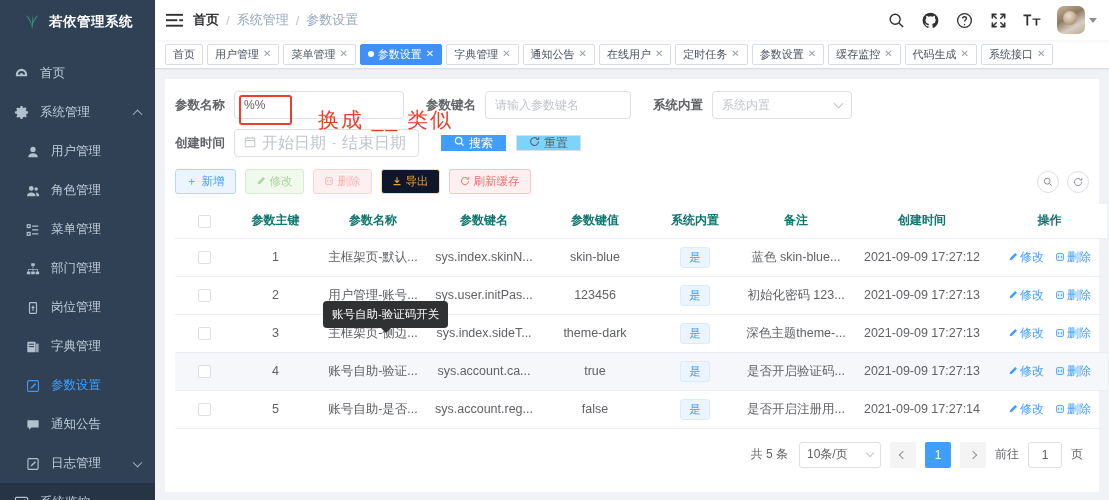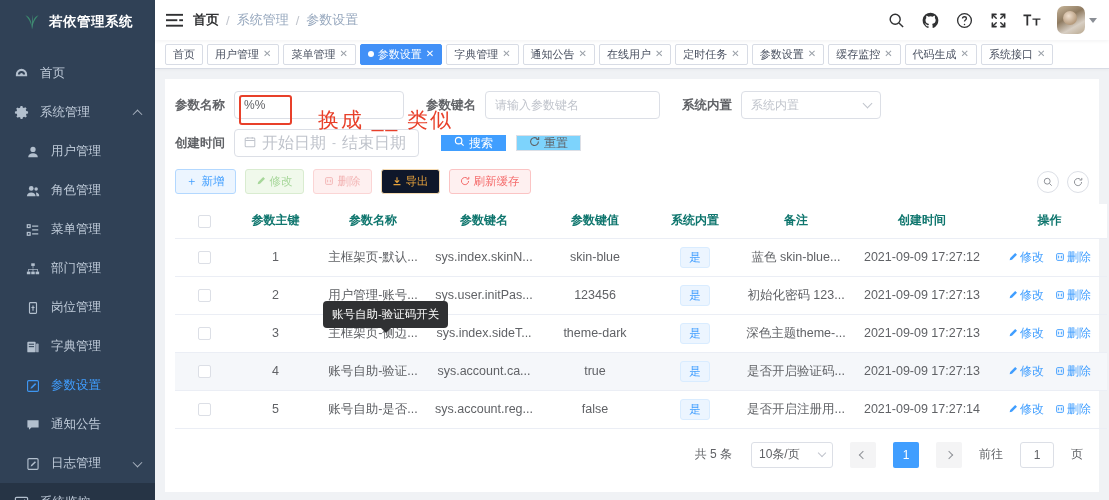--- a/index.html
+++ b/index.html
@@ -100,21 +100,21 @@
 
   .filter-row { display: flex; align-items: center; flex-wrap: nowrap; gap: 0; margin-bottom: 10px; }
   .fld { display: flex; align-items: center; margin-right: 22px; }
   .fld-label { font-size: 12.5px; color: #606266; font-weight: bold; margin-right: 9px; white-space: nowrap; }
   .inp {
     height: 28px; border: 1px solid #dcdfe6; border-radius: 4px; background: #fff;
     display: flex; align-items: center; padding: 0 9px; font-size: 12px; color: #606266;
   }
   .inp.ph { color: #c0c4cc; }
   .inp-name { width: 170px; }
-  .inp-key  { width: 175px; text-align: center; }
+  .inp-key  { width: 146px; text-align: center; }
   .inp-sel  { width: 140px; justify-content: space-between; }
   .inp-date { width: 185px; gap: 6px; }
   .date-ph { color: #c0c4cc; font-size: 16px; }
   .date-dash { color: #c0c4cc; }
   .sel-caret { width: 7px; height: 7px; border-right: 1.3px solid #c0c4cc; border-bottom: 1.3px solid #c0c4cc; transform: translateY(-2px) rotate(45deg); }
 
   .redbox {
     position: absolute; border: 2px solid #e8402a; border-radius: 3px;
     left: 64px; top: 4px; width: 53px; height: 30px; pointer-events: none;
   }
@@ -166,21 +166,21 @@
 
   .tooltip {
     position: absolute; background: #303133; color: #fff; font-size: 11.5px;
     padding: 6px 9px; border-radius: 4px; white-space: nowrap; z-index: 20;
   }
   .tooltip:after {
     content: ""; position: absolute; left: 50%; bottom: -5px; transform: translateX(-50%);
     border-left: 5px solid transparent; border-right: 5px solid transparent; border-top: 5px solid #303133;
   }
 
-  .pager { display: flex; align-items: center; justify-content: flex-end; gap: 17px; padding: 13px 6px 0 0; font-size: 12px; color: #606266; }
+  .pager { display: flex; align-items: center; justify-content: flex-end; gap: 9px; padding: 13px 6px 0 0; font-size: 12px; color: #606266; }
   .pg-total { margin-right: 2px; }
   .pg-size { height: 26px; min-width: 82px; border: 1px solid #dcdfe6; border-radius: 3px; display: flex; align-items: center; justify-content: space-between; padding: 0 7px; color: #606266; background:#fff;}
   .pg-btn { width: 26px; height: 26px; display: flex; align-items: center; justify-content: center; border-radius: 2px; background: #f4f4f5; color: #c0c4cc; font-size: 11px; cursor: pointer;}
   .pg-num { width: 26px; height: 26px; display: flex; align-items: center; justify-content: center; border-radius: 2px; background: #409eff; color: #fff; font-size: 12px; cursor: pointer; }
   .pg-jump-inp { width: 34px; height: 26px; border: 1px solid #dcdfe6; border-radius: 3px; display: flex; align-items: center; justify-content: center; font-size:12px; }
   .chev { width: 6px; height: 6px; border-right: 1.3px solid #909399; border-bottom: 1.3px solid #909399; }
   .chev.l { transform: rotate(135deg); }
   .chev.r { transform: rotate(-45deg); }
   .chev.d { transform: translateY(-2px) rotate(45deg); border-color:#c0c4cc; }
 </style>

